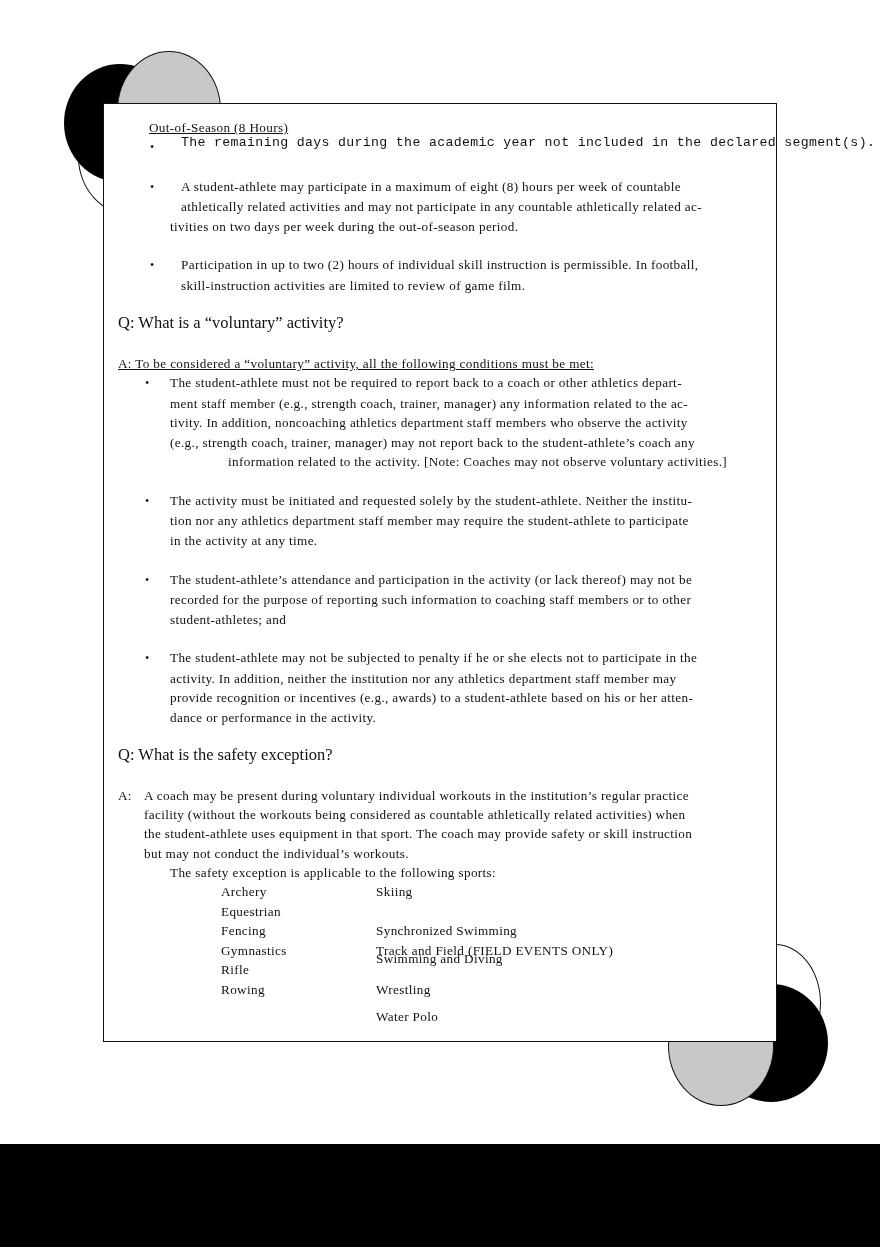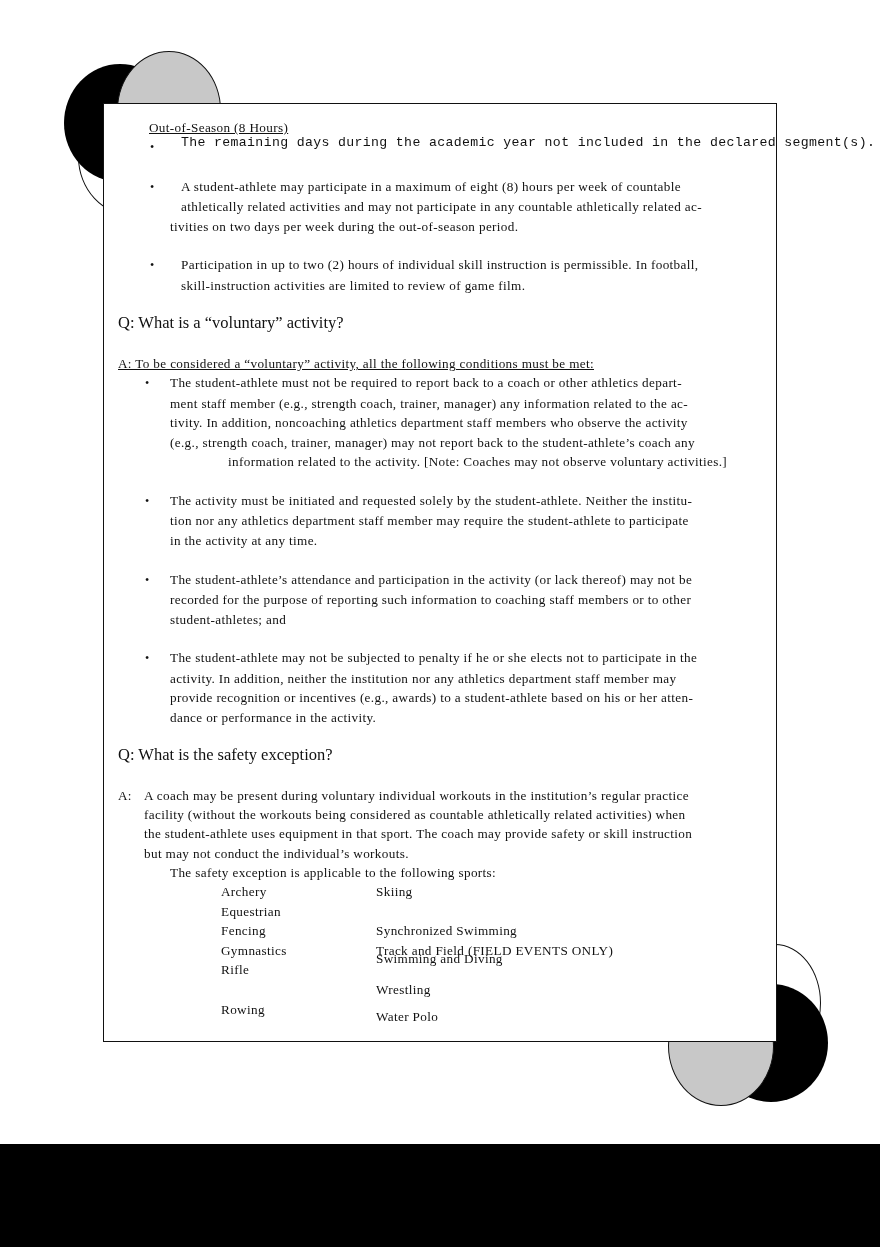--- a/index.html
+++ b/index.html
@@ -90,21 +90,21 @@
   <div class="t" style="left:144px; top:808px;">facility (without the workouts being considered as  countable athletically related activities) when</div>
   <div class="t" style="left:144px; top:827px;">the student-athlete uses equipment in that sport.  The coach may provide safety or skill instruction</div>
   <div class="t" style="left:144px; top:847px;">but may not conduct the individual’s workouts.</div>
   <div class="t" style="left:170px; top:866px;">The safety exception is applicable to the following sports:</div>
 
   <div class="t" style="left:221px; top:885px;">Archery</div>
   <div class="t" style="left:221px; top:905px;">Equestrian</div>
   <div class="t" style="left:221px; top:924px;">Fencing</div>
   <div class="t" style="left:221px; top:944px;">Gymnastics</div>
   <div class="t" style="left:221px; top:963px;">Rifle</div>
-  <div class="t" style="left:221px; top:983px;margin-top:20px;">Rowing</div>
+  <div class="t" style="left:221px; top:983px;">Rowing</div>
 
   <div class="t" style="left:376px; top:885px;">Skiing</div>
   <div class="t" style="left:376px; top:952px;">Swimming and Diving</div>
   <div class="t" style="left:376px; top:924px;text-align:right;">Synchronized Swimming</div>
   <div class="t" style="left:376px; top:944px;">Track and Field (FIELD EVENTS ONLY)</div>
   <div class="t" style="left:376px; top:963px;margin-top:47px;">Water Polo</div>
   <div class="t" style="left:376px; top:983px;">Wrestling</div>
 </div>
 
 <div class="bottom-band"></div>

